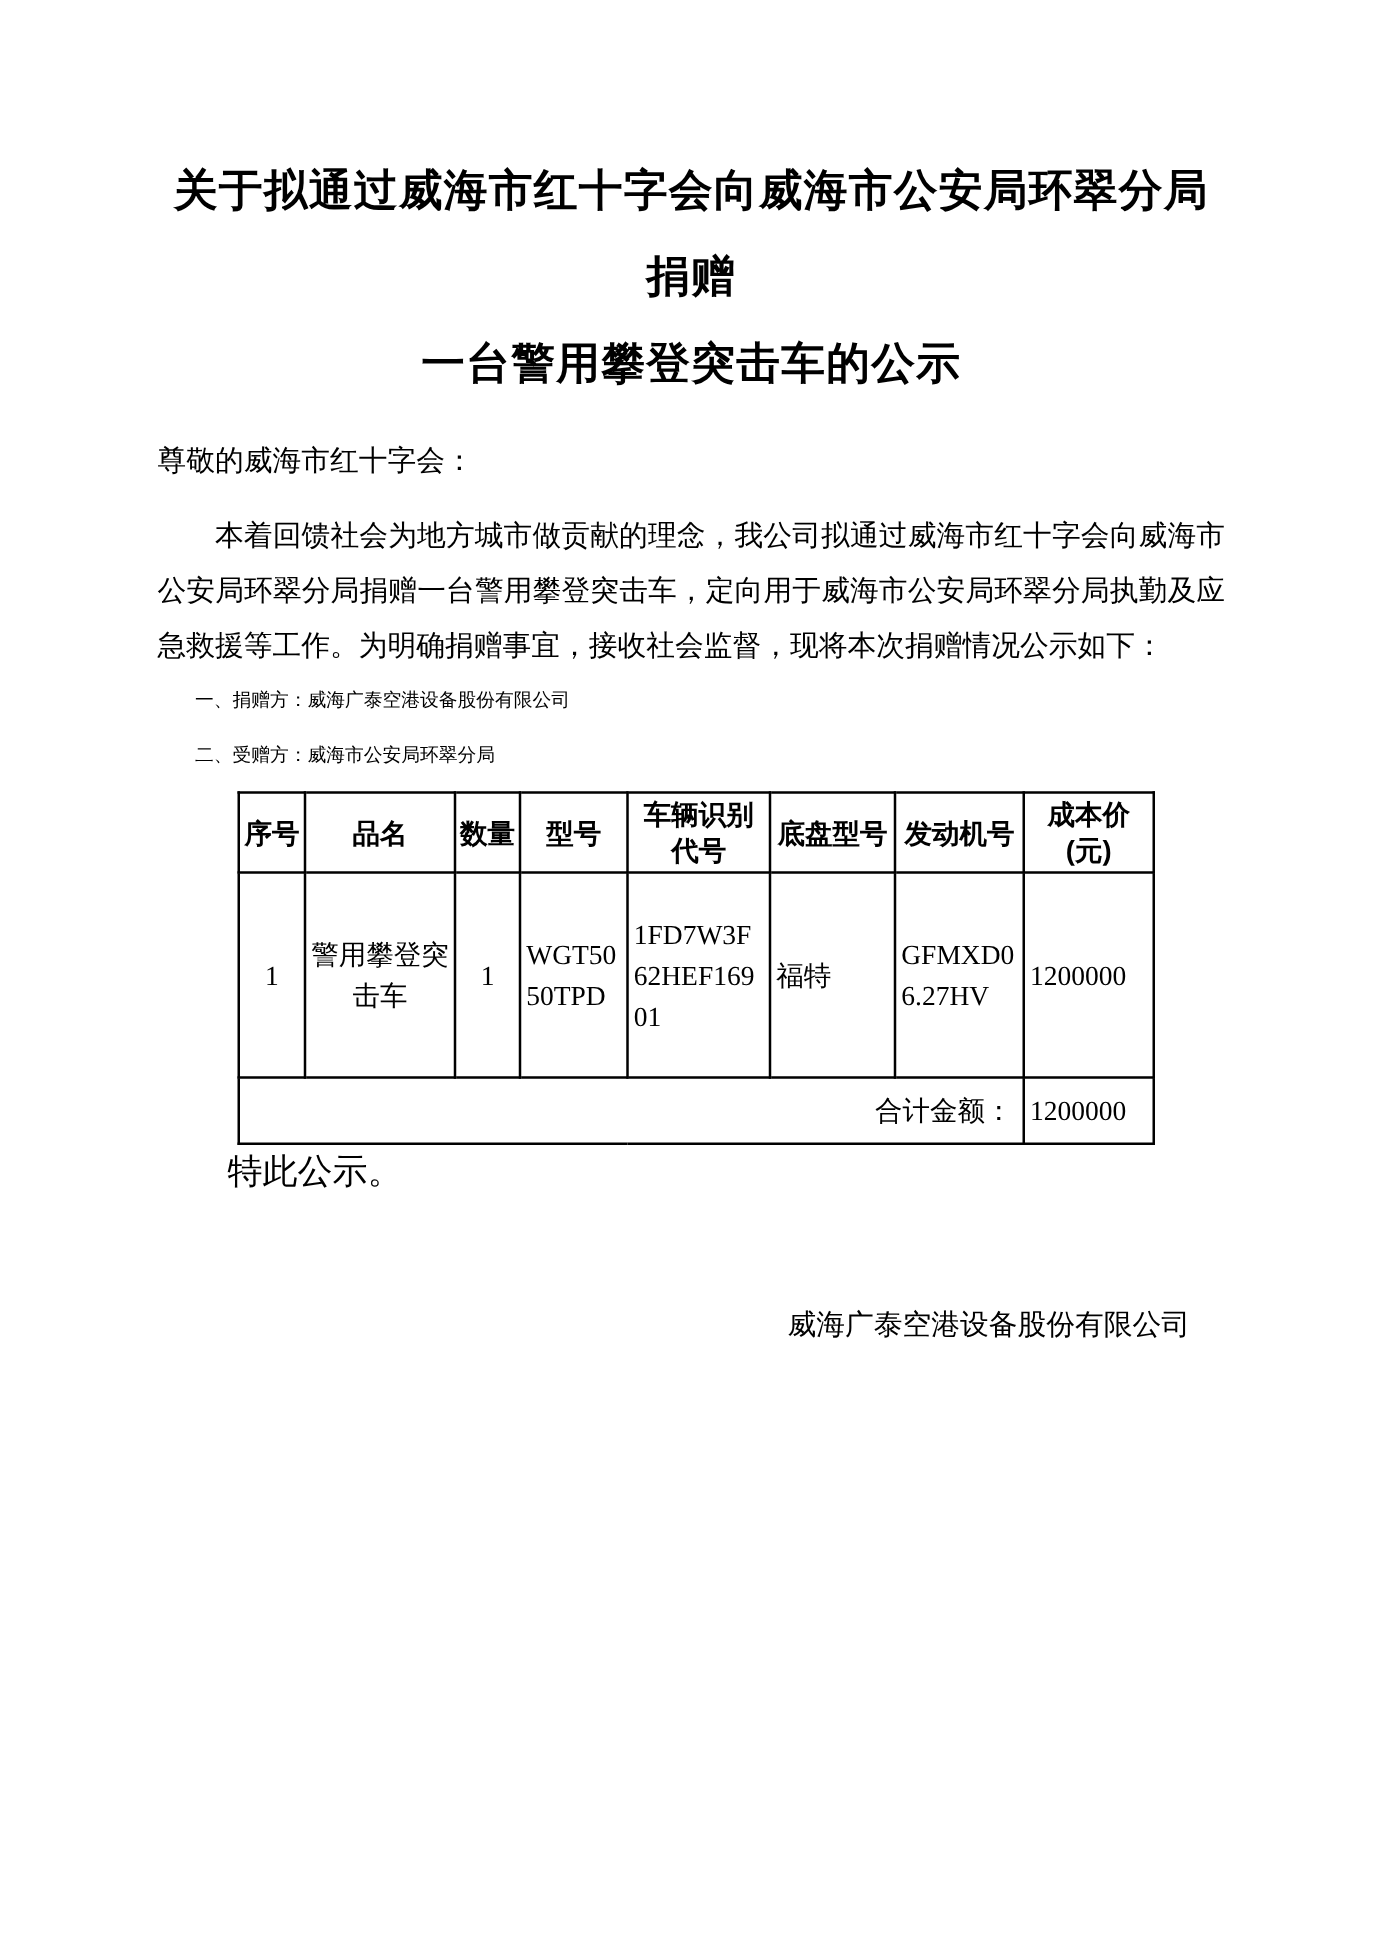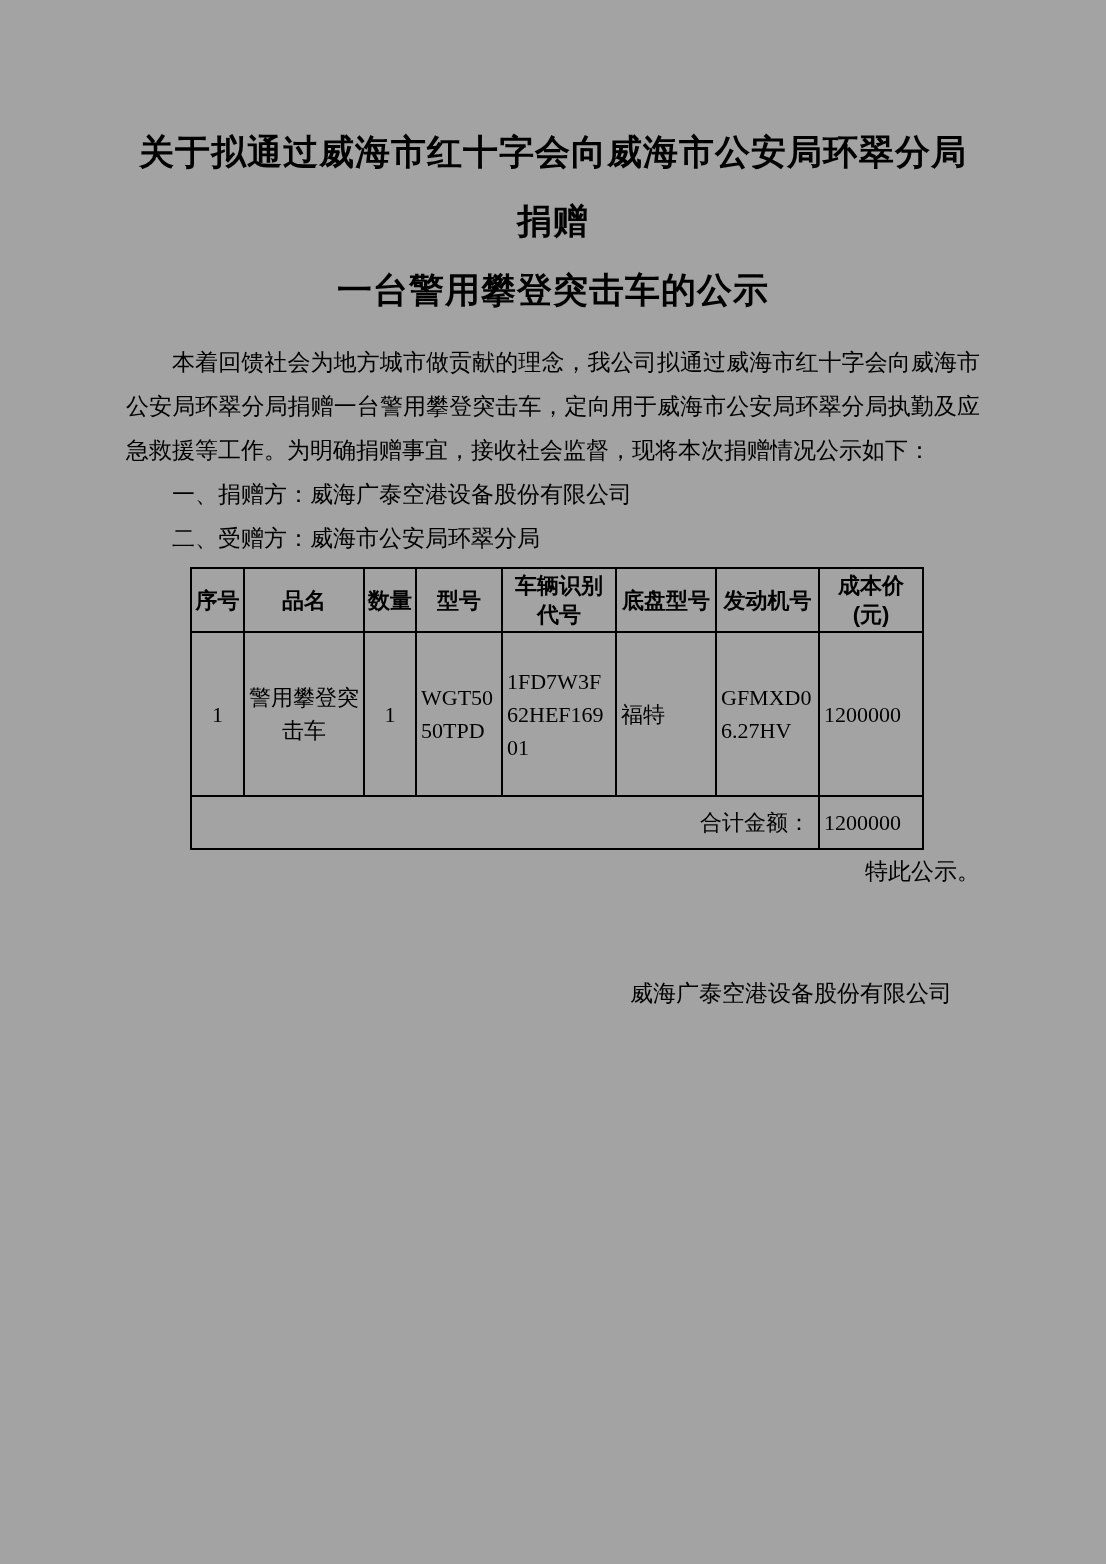--- a/index.html
+++ b/index.html
@@ -1,21 +1,21 @@
 <!DOCTYPE html>
 <html><head>
 <meta charset="utf-8">
 <style>
   * { box-sizing: border-box; }
   html, body { margin: 0; padding: 0; background: #e8e8e8; }
   .page {
     width: 1106px;
     height: 1564px;
     margin: 0 auto;
-    background: #a3a3a3;
+    background: #ffffff;
     color: #000000;
     font-family: "Liberation Serif", serif;
     position: relative;
     padding: 0 126px;
     overflow: hidden;
   }
   .doc-title {
     margin: 118px 0 0 0;
     text-align: center;
     font-size: 35px;
@@ -29,21 +29,21 @@
     line-height: 44px;
   }
   .intro {
     margin-top: 16px;
     font-size: 23px;
     line-height: 44px;
     text-indent: 2em;
     text-align: justify;
   }
   .item {
-    font-size: 23px;
+    font-size: 15px;
     line-height: 44px;
     text-indent: 2em;
     font-family: Liberation Serif, serif;
   }
   table.donation-table {
     border-collapse: collapse;
     table-layout: fixed;
     margin-left: 64px;
     margin-top: 6px;
   }
@@ -70,40 +70,41 @@
   .row-header { height: 64px; }
   .row-data { height: 164px; }
   .row-total { height: 53px; }
   td.c-center { text-align: center; }
   td.c-left { text-align: left; }
   td.total-label-cell {
     text-align: right;
     padding-right: 8px;
   }
   .pledge { margin-top: 38px; font-size: 23px; line-height: 44px; text-indent: 2em; }
-  .notice { font-size: 23px; line-height: 44px; text-indent: 2em; text-align: right; }
+  .notice { font-size: 28px; line-height: 44px; text-indent: 2em; }
   .period { font-size: 23px; line-height: 44px; text-indent: 2em; }
   .signature {
     margin-top: 78px;
     font-size: 23px;
     line-height: 44px;
     text-align: right;
     padding-right: 28px;
   }
 </style>
 </head>
 <body>
 
 <div class="page">
 
   <div class="doc-title">
     <div>关于拟通过威海市红十字会向威海市公安局环翠分局捐赠</div>
     <div>一台警用攀登突击车的公示</div>
   </div>
 
+  <div class="salutation">尊敬的威海市红十字会：</div>
 
   <div class="intro">本着回馈社会为地方城市做贡献的理念，我公司拟通过威海市红十字会向威海市公安局环翠分局捐赠一台警用攀登突击车，定向用于威海市公安局环翠分局执勤及应急救援等工作。为明确捐赠事宜，接收社会监督，现将本次捐赠情况公示如下：</div>
 
   <div class="item">一、捐赠方：威海广泰空港设备股份有限公司</div>
   <div class="item">二、受赠方：威海市公安局环翠分局</div>
 
   <table class="donation-table">
     <colgroup>
       <col style="width:53px">
       <col style="width:120px">

